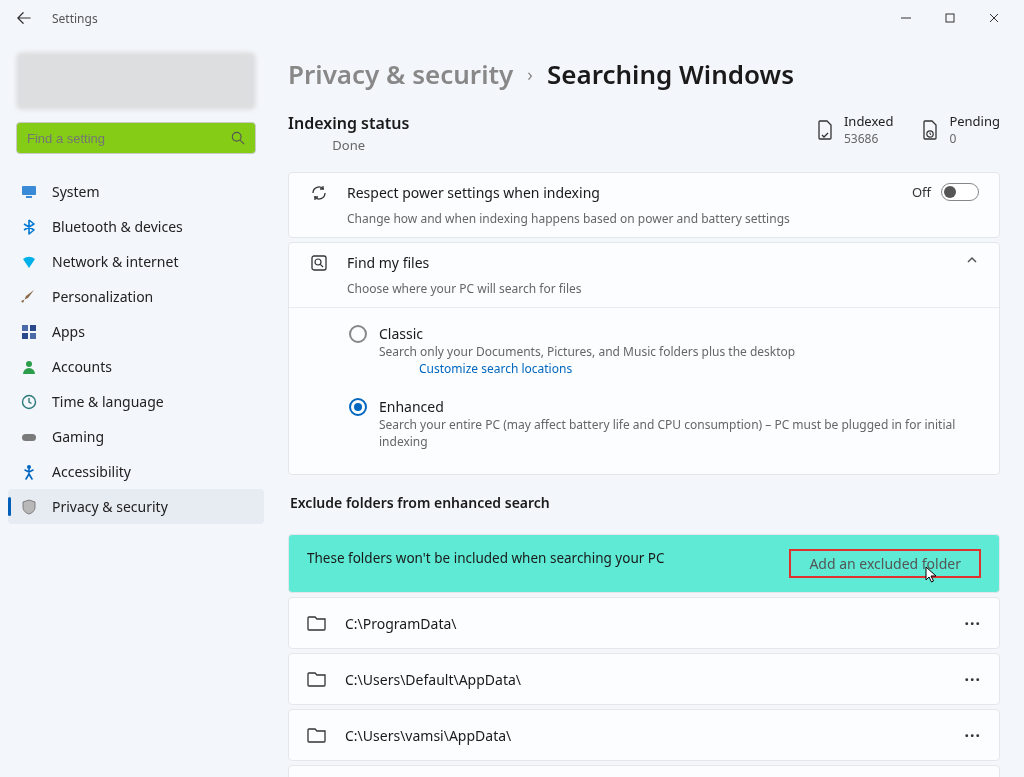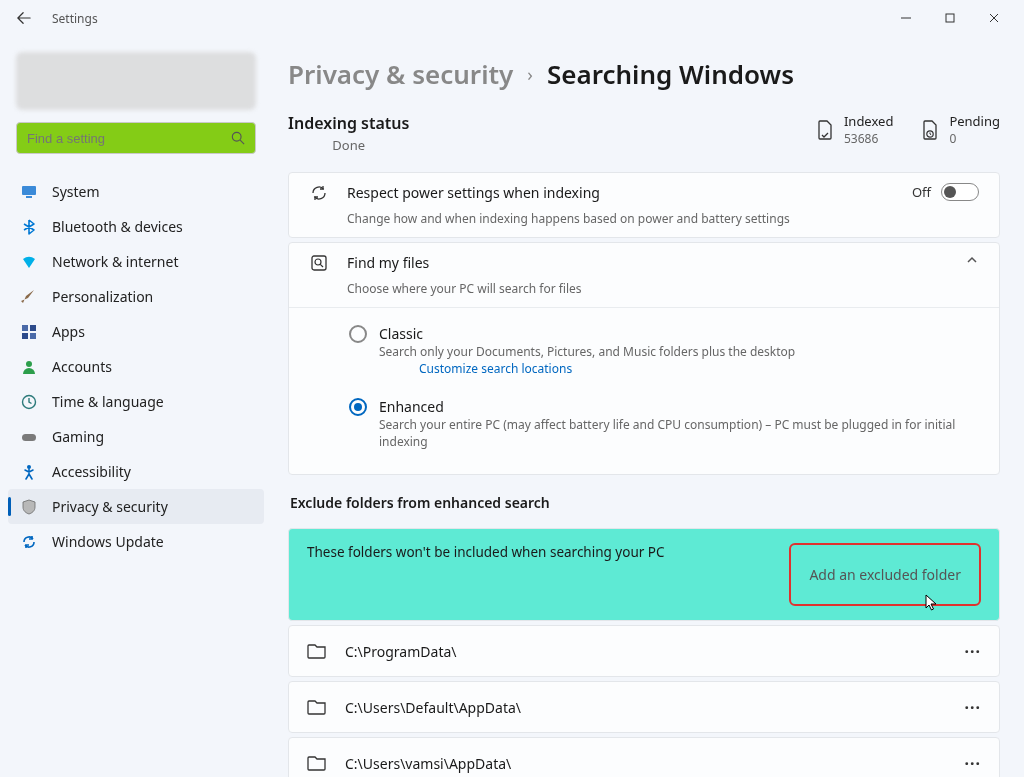--- a/index.html
+++ b/index.html
@@ -187,33 +187,33 @@
   .radio.selected::after{
     content:""; position:absolute; left:3px; top:3px;
     width:8px; height:8px; border-radius:50%; background:#0067c0;
   }
   .radio-title { font-size:14px; font-weight:400; color:#1a1a1a; }
   .radio-sub { font-size:12px; color:#666; }
   .link { color:#0067c0; font-size:12px; cursor:pointer;margin-left:40px; }
 
   
   .section-label {
-    font-size:14px; font-weight:600; margin:18px 0 16px 2px;
+    font-size:14px; font-weight:600; margin:18px 0 22px 2px;
   }
   .exclude-header {
     display:flex; align-items:flex-start; justify-content:space-between;
     padding:14px 18px;
     background:#5eead4; border:1px solid #e3e6ea; border-radius:4px;
     margin-bottom:4px;
   }
   .exclude-header .eh-text { font-size:13.5px; color:#1a1a1a; }
   .add-excluded-btn {
     border:2.5px solid #e0312e;
-    border-radius:6px;
-    padding:20px 18px;
+    border-radius:0;
+    padding:3px 18px;
     font-size:14px; color:#555;
     background:transparent;
     position: relative;
   }
   .cursor-img {
     position:absolute;
     right: 40px; bottom: -8px;
     font-size: 14px; color:#000;
     pointer-events: none;
   }
@@ -352,29 +352,20 @@
           <span>Accessibility</span>
         </div>
         <div class="nav-item active">
           <span class="nav-icon">
             <svg width="16" height="16" viewBox="0 0 16 16">
               <path d="M8 1l6 2v5c0 4-3 6-6 7-3-1-6-3-6-7V3z" fill="#b8b8b8" stroke="#6a6a6a" stroke-width="0.8"></path>
             </svg>
           </span>
           <span>Privacy &amp; security</span>
         </div>
-        <div class="nav-item">
-          <span class="nav-icon">
-            <svg width="16" height="16" viewBox="0 0 16 16">
-              <path d="M3 8a5 5 0 0 1 9-3m1 3a5 5 0 0 1-9 3" stroke="#0067c0" stroke-width="1.6" fill="none"></path>
-              <path d="M11 2v3h-3M5 14v-3h3" stroke="#0067c0" stroke-width="1.6" fill="none"></path>
-            </svg>
-          </span>
-          <span>Windows Update</span>
-        </div>
       </div>
   </div>
 
   <div class="main">
     <div class="breadcrumb">
       <span class="bc-parent">Privacy &amp; security</span>
       <span class="bc-chevron">›</span>
       <span class="bc-current">Searching Windows</span>
     </div>
 

